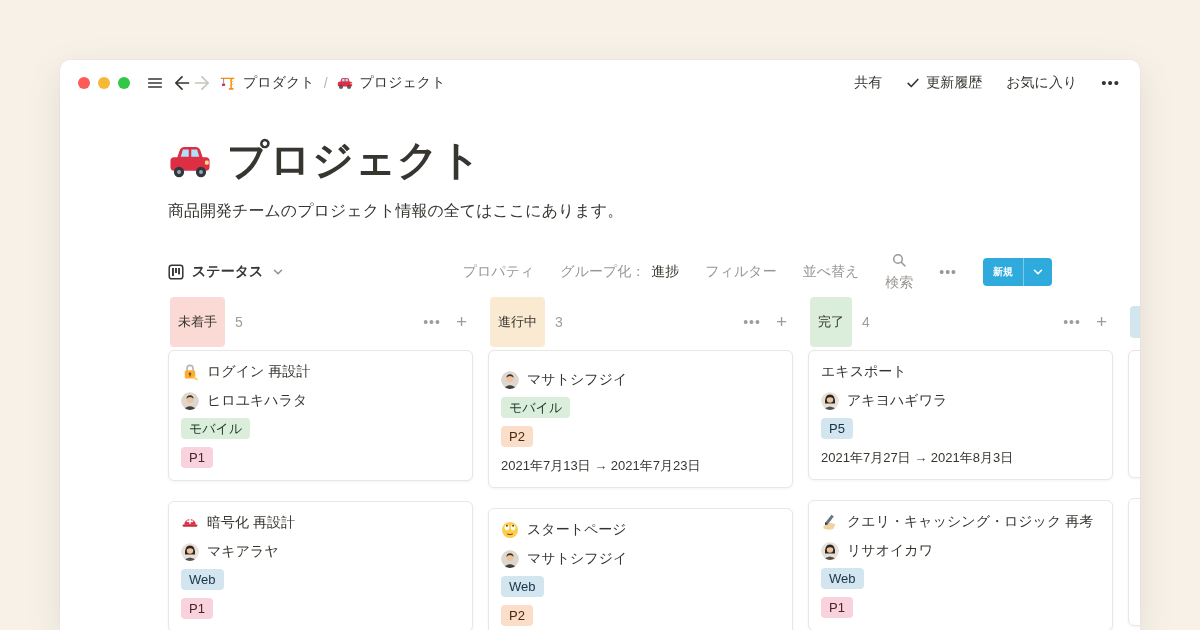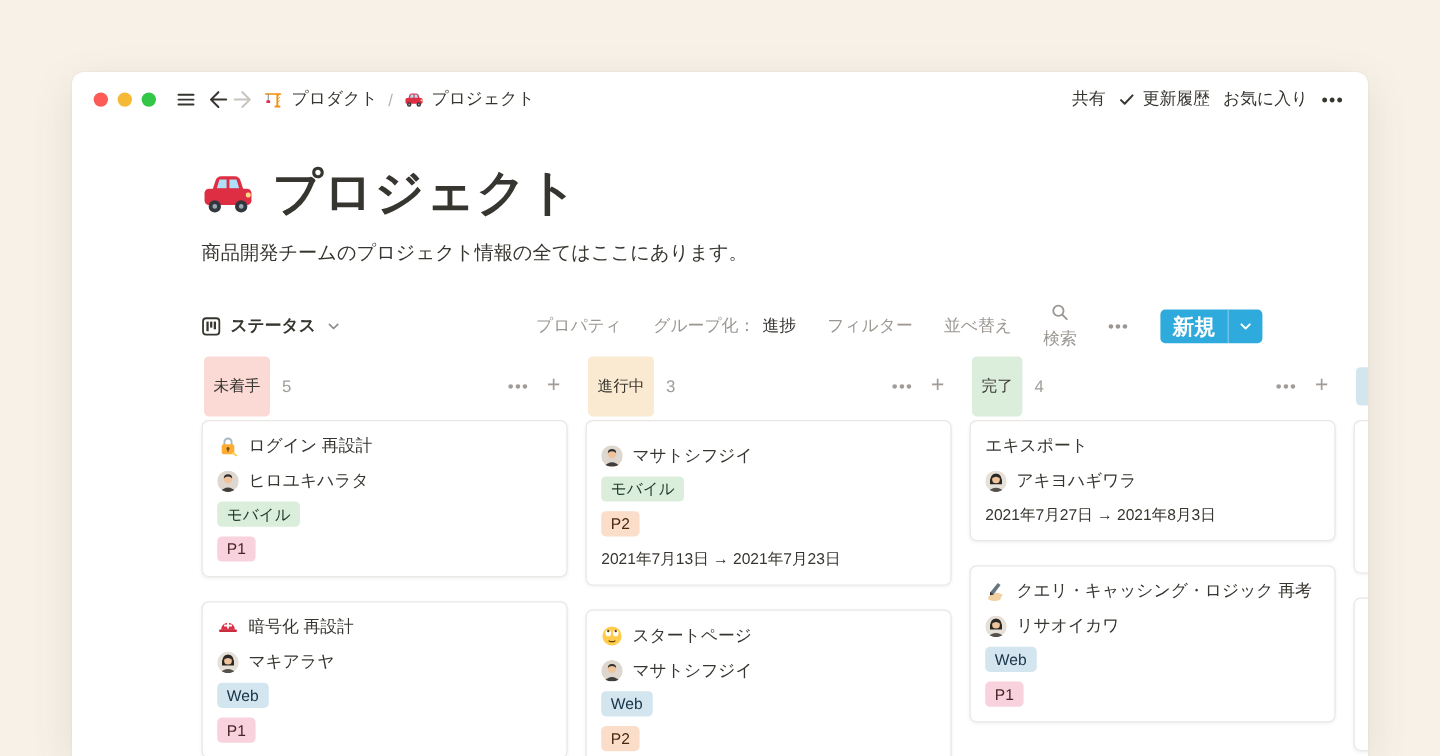--- a/index.html
+++ b/index.html
@@ -13,41 +13,41 @@
   .lights{ display:flex; gap:8px; margin-right:16px; }
   .dot{ width:12px; height:12px; border-radius:50%; }
   .icon-btn{ display:inline-flex; align-items:center; justify-content:center; width:26px; height:26px; }
   .menu-btn{ margin-right:8px; }
   [data-icon] svg{ width:100%; height:100%; display:block; }
   .i14{ width:14px; height:14px; } .i16{ width:16px; height:16px; } .i18{ width:18px; height:18px; }
   .i20{ width:20px; height:20px; } .i44{ width:44px; height:44px; }
   .breadcrumb{ display:flex; align-items:center; gap:9px; font-size:14px; margin-left:8px;justify-content:center; }
   .crumb{ display:flex; align-items:center; gap:7px; cursor:pointer; }
   .crumb-sep{ color:#B8B4AE; }
-  .topbar-right{ margin-left:auto; display:flex; align-items:flex-end; gap:11px; font-size:14px; }
+  .topbar-right{ margin-left:auto; display:flex; align-items:flex-start; gap:24px; font-size:14px; }
   .topbar-action{ display:flex; align-items:center; gap:6px; cursor:pointer; }
   .topbar-action.dots{ font-size:15px; letter-spacing:1px; color:#37352F; }
 
   
   .content{ padding-left:108px; }
   .page-header{ margin-top:27px; }
   .page-title-row{ display:flex; align-items:center; gap:15px; font-size:41px; font-weight:700; letter-spacing:.5px; }
   .page-desc{ margin-top:13px; font-size:16px; }
 
   
   .view-toolbar{ display:flex; align-items:center; margin-top:34px; height:32px; padding-right:88px; }
   .view-switcher{ display:flex; align-items:center; gap:8px; font-size:14px; font-weight:700; cursor:pointer; }
   .toolbar-right{ margin-left:auto; display:flex; align-items:center; gap:26px; font-size:14px; color:#9B9691; }
   .tb-item{ cursor:pointer; }
   .tb-group{ display:flex; gap:6px; }
   .tb-group .value{ color:#37352F; }
   .tb-search{ display:flex; align-items:center; gap:6px;flex-direction:column; }
   .tb-dots{ letter-spacing:1px; }
   .new-btn{ display:flex; align-items:stretch; height:28px; border-radius:4px; overflow:hidden; color:#fff; cursor:pointer; }
-  .new-btn .label{ display:flex; align-items:center; padding:0 10px; font-size:18px; font-weight:600; }
+  .new-btn .label{ display:flex; align-items:center; padding:0 10px; font-size:10px; font-weight:600; }
   .new-btn .caret{ display:flex; align-items:center; padding:0 7px; border-left:1px solid rgba(255,255,255,.38); }
 
   
   .board{ display:flex; gap:15px; margin-top:22px; width:max-content; }
   .column{ width:305px; flex:none; }
   .col-header{ display:flex; align-items:center; height:24px; margin-bottom:16px; padding:0 6px 0 2px; }
   .badge{ padding:16px 8px; border-radius:4px; font-size:13px; min-width:14px; min-height:18px; cursor:pointer; }
   .count{ margin-left:10px; font-size:14px; color:#A19C96; }
   .col-actions{ margin-left:auto; display:flex; align-items:center; gap:15px; color:#A19C96; }
   .col-dots{ letter-spacing:1px; font-size:14px; cursor:pointer; }
@@ -343,20 +343,21 @@
                   <svg viewBox="0 0 36 36">
                     <circle cx="18" cy="18" r="18" fill="#E6E0D8"></circle>
                     <path d="M18 5q11 0 10 18H8Q7 5 18 5z" fill="#2B2824"></path>
                     <circle cx="18" cy="15.2" r="6.4" fill="#EFC39C"></circle>
                     <path d="M11.6 13.2q1-6.6 6.4-6.6t6.4 6.6q-3-2.6-6.4-2.6t-6.4 2.6z" fill="#2B2824"></path>
                     <path d="M4 36q14-14 28 0z" fill="#55504A"></path>
                   </svg>
                 </span>
                 <span>アキヨハギワラ</span>
               </div>
+              <div class="tag-row"><span class="tag" style="background: rgb(211, 229, 239); color: rgb(24, 51, 71);">P5</span></div>
               <div class="dates">2021年7月27日 → 2021年8月3日</div>
             </div>
             <div class="card">
               <div class="card-title">
                 <span class="emoji i18" data-icon="writing-hand-icon">
                   <svg viewBox="0 0 36 36">
                     <path fill="#F3D2A2" d="M5 27q7-9 17-6.5l7 2.2-4.2 9Q16 36 5 31z"></path>
                     <path fill="#66757F" d="M21 3.5l4.6 3.4-11.8 15.8-5.8 1.4 1.2-5.8z"></path>
                     <path fill="#31373D" d="M8 18.3l5.8 4.4-5.8 1.4z"></path>
                   </svg>

